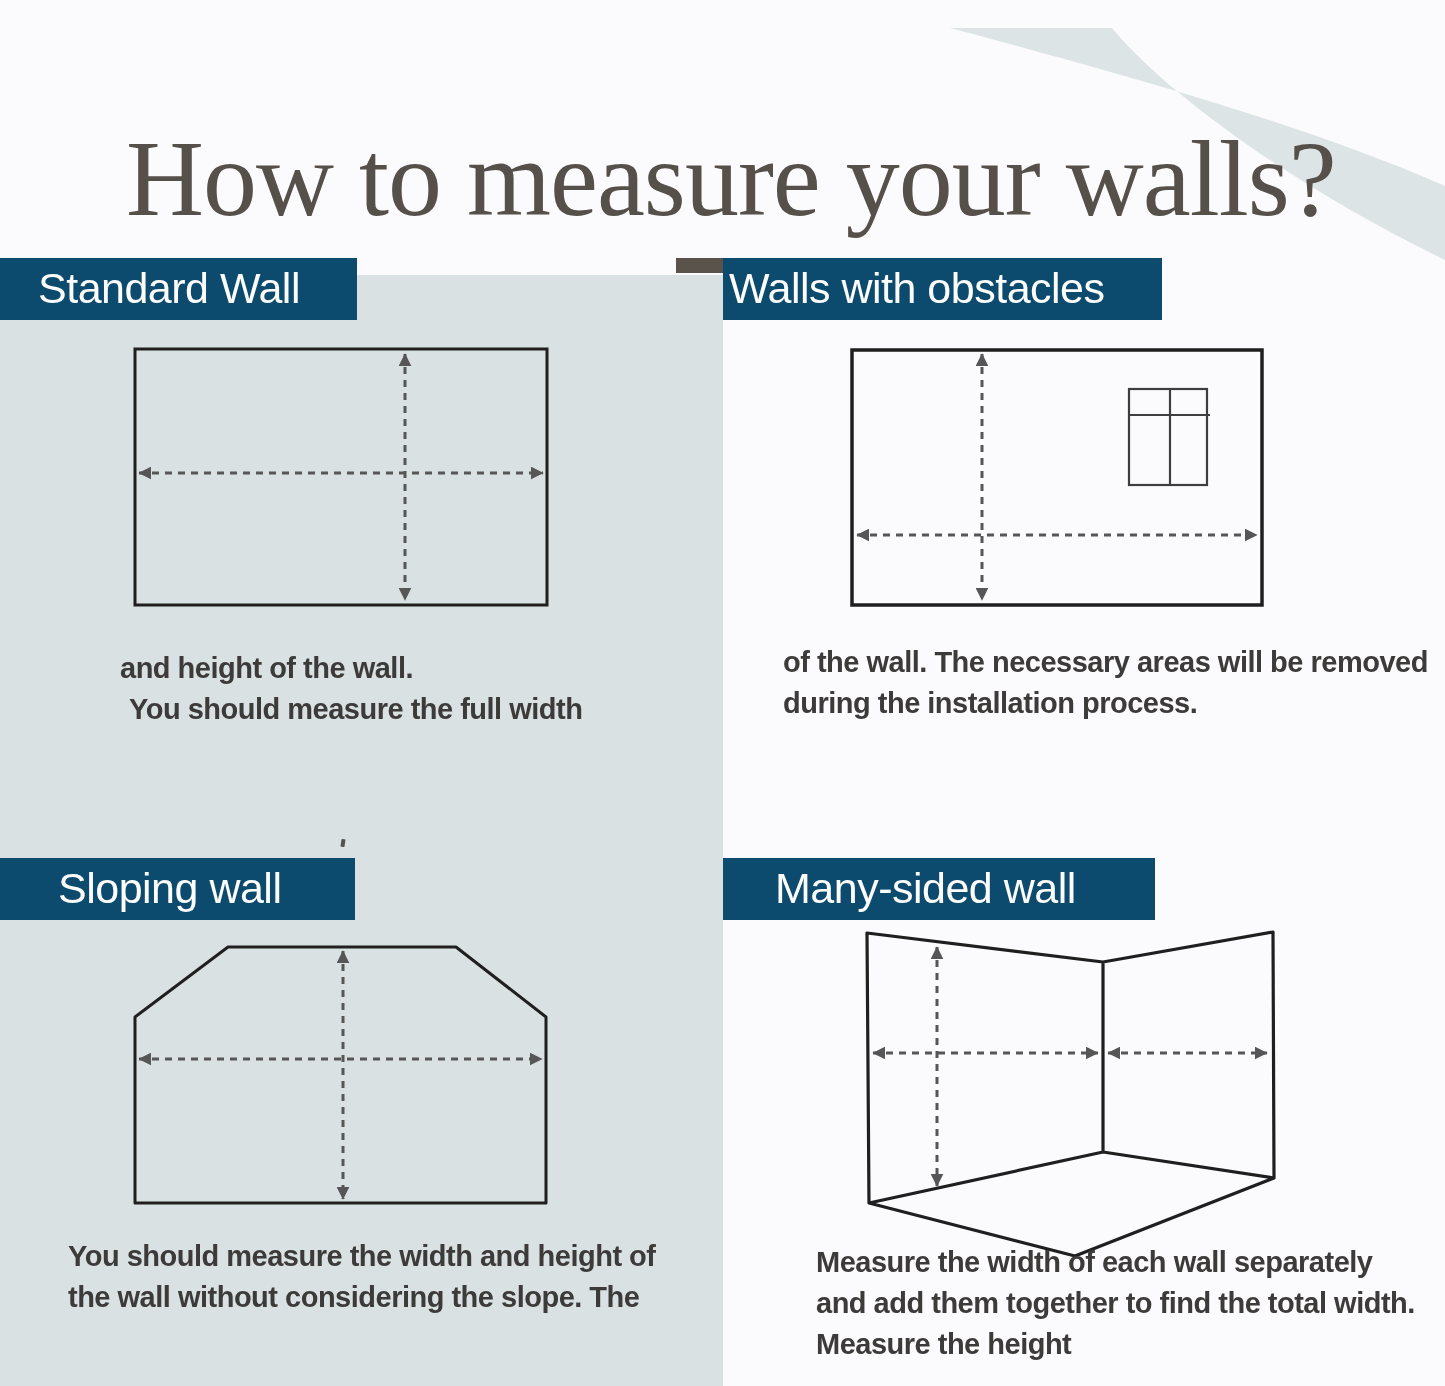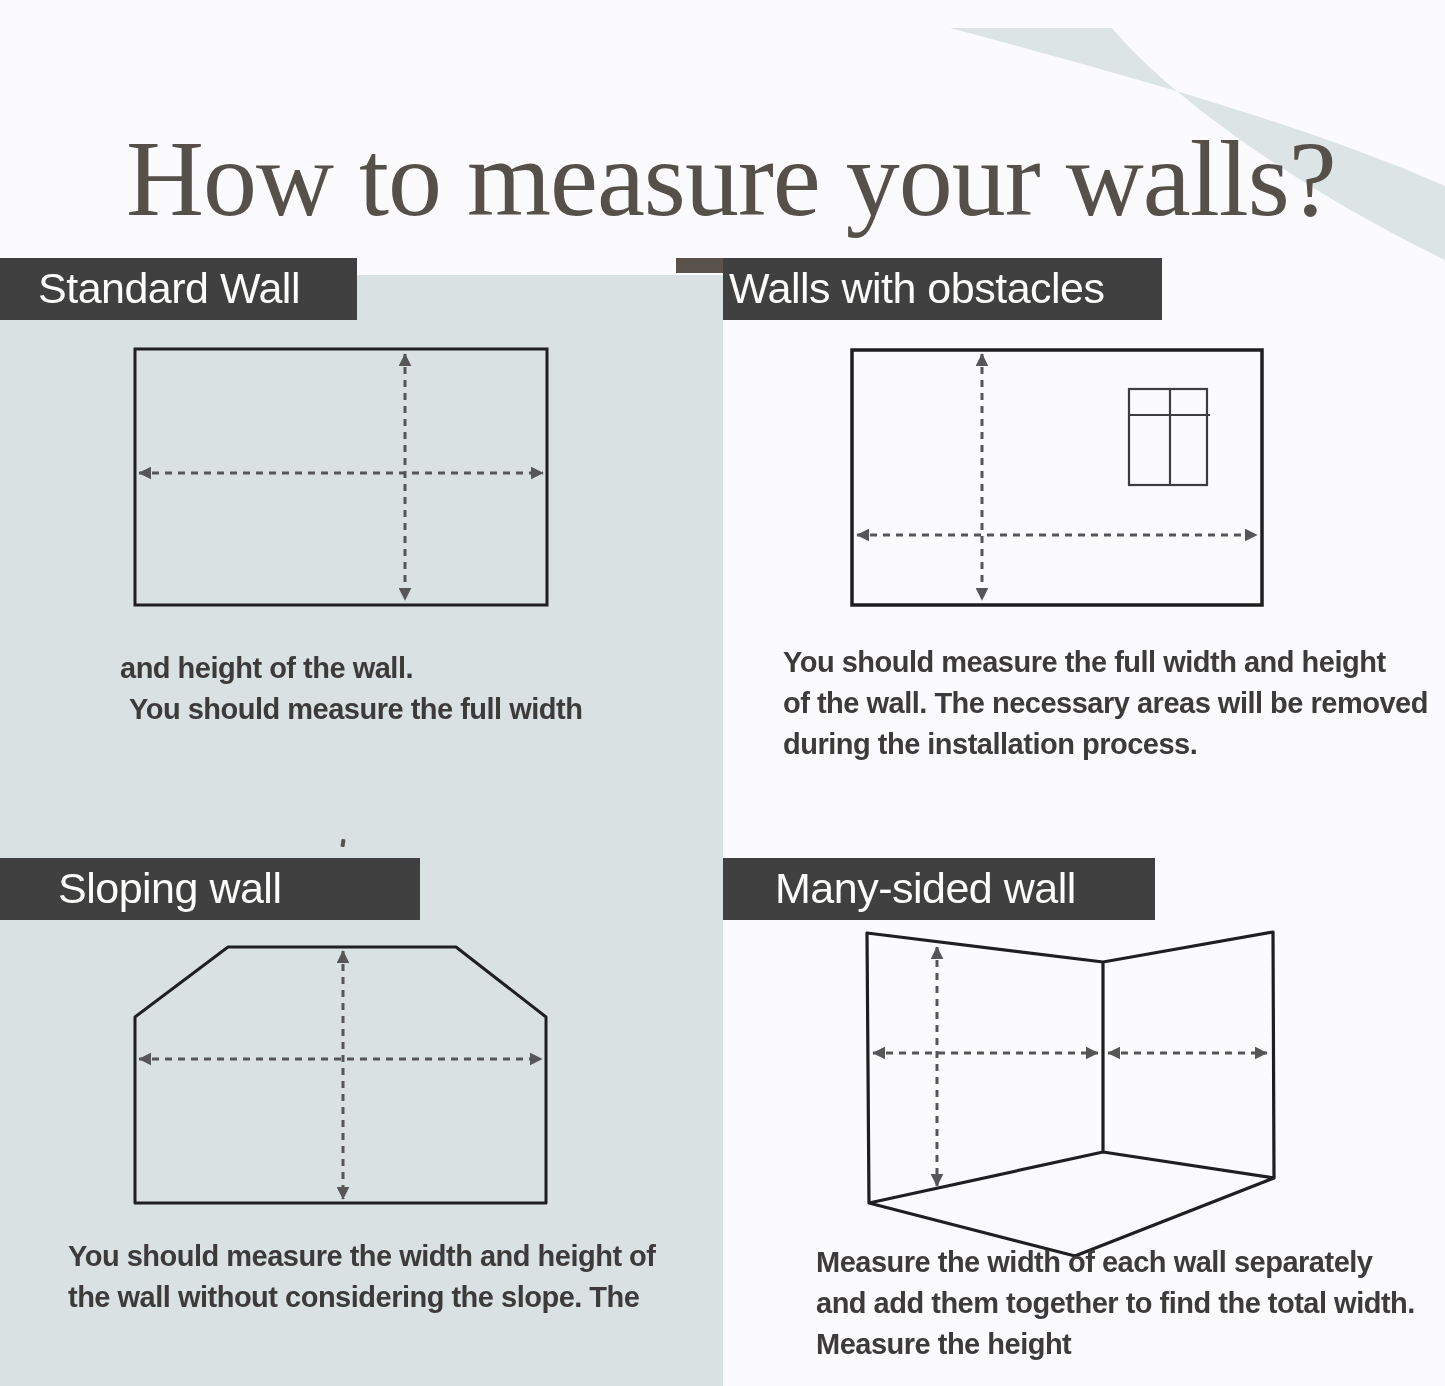--- a/index.html
+++ b/index.html
@@ -19,28 +19,28 @@
   }
 
   .title{
     position:absolute;left:126px;top:20px;
     font-family:"Liberation Serif",serif;
     font-size:108px;font-weight:400;color:#56504a;
     letter-spacing:-1px;white-space:nowrap;line-height:1.1;
   }
 
   .bar{
-    position:absolute;background:#404040;color:#fdfdfc;
+    position:absolute;background:#0c4a6e;color:#fdfdfc;
     font-size:43px;font-weight:400;letter-spacing:-0.5px;
     white-space:nowrap;box-sizing:border-box;height:62px;line-height:60px;
   }
   .bar-standard{left:0;top:230px;width:357px;padding-left:38px;}
   .bar-obstacles{left:723px;top:230px;width:439px;padding-left:6px;}
   .bar-obstacles-tab{position:absolute;left:676px;top:230px;width:48px;height:15px;background:#5a534b;}
-  .bar-sloping{left:0;top:830px;width:420px;padding-left:58px;}
+  .bar-sloping{left:0;top:830px;width:355px;padding-left:58px;}
   .bar-many{left:723px;top:830px;width:432px;padding-left:52px;}
 
   .desc{
     position:absolute;color:#3c3b39;
     font-size:29px;font-weight:700;letter-spacing:-0.5px;
     line-height:41px;
   }
   .desc div{white-space:nowrap;}
   .desc-standard{left:120px;top:620px;}
   .desc-standard div:nth-child(2){padding-left:9px;}
@@ -136,21 +136,20 @@
     <line x1="253" y1="130" x2="412" y2="130" stroke="#565656" stroke-width="3" stroke-dasharray="7 6" marker-start="url(#ah)" marker-end="url(#ah)"></line>
   </svg>
 
   
   <div class="desc desc-standard">
     <div>and height of the wall.</div>
     <div>You should measure the full width</div>
   </div>
 
   <div class="desc desc-obstacles">
-    <div>You should measure the full width and height</div>
     <div>of the wall. The necessary areas will be removed</div>
     <div>during the installation process.</div>
   </div>
 
   <div class="desc desc-sloping">
     <div>You should measure the width and height of</div>
     <div>the wall without considering the slope. The</div>
   </div>
 
   <div class="desc desc-many">

